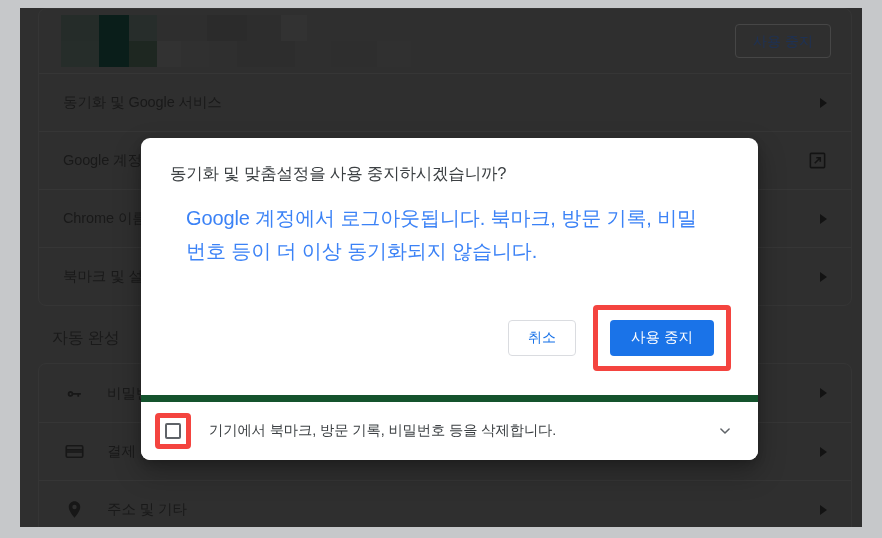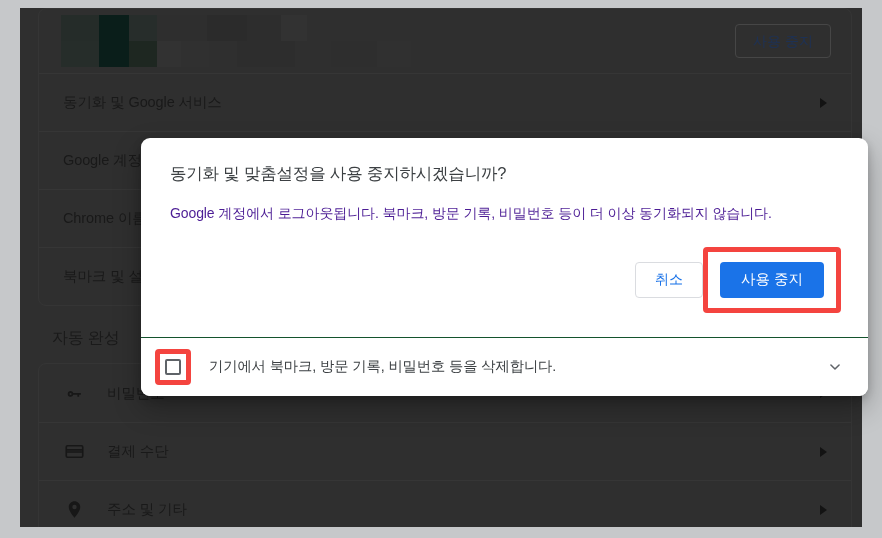--- a/index.html
+++ b/index.html
@@ -148,49 +148,49 @@
     inset: 0;
     background: rgba(0, 0, 0, 0.50);
     pointer-events: none;
   }
 
   
   #dialog {
     position: absolute;
     left: 141px;
     top: 138px;
-    width: 727px;
+    width: 617px;
     background: #ffffff;
     border-radius: 9px;
     box-shadow: 0 12px 28px rgba(0,0,0,0.28), 0 3px 8px rgba(0,0,0,0.18);
     overflow: hidden;
   }
   #dialog-body {
     padding: 24px 29px 0 29px;
   }
   #dialog-title {
     font-size: 16.5px;
     color: #3c4043;
     line-height: 1.35;
     letter-spacing: -0.2px;
     margin: 0 0 18px 0;
     font-weight: normal;
   }
   #dialog-text {
-    font-size: 14px;
-    color: #4c1d95;
+    font-size: 20px;
+    color: #3b82f6;
     line-height: 1.62;
     letter-spacing: -0.1px;
-    margin: 0;
+    margin: 16px;
   }
   #dialog-actions {
     display: flex;
     justify-content: flex-end;
     align-items: center;
-    gap: 0;
+    gap: 17px;
     padding: 22px 29px 24px 29px;
   }
   #cancel-button {
     border: 1px solid #dadce0;
     border-radius: 4px;
     background: #fff;
     color: #1a73e8;
     font-size: 14px;
     font-family: inherit;
     padding: 9px 19px;
@@ -217,21 +217,21 @@
     line-height: 1.1;
     cursor: pointer;
     display: block;
     white-space: nowrap;
   }
 
   
   #dialog-footer {
     display: flex;
     align-items: center;
-    border-top: 1px solid #14532d;
+    border-top: 7px solid #14532d;
     padding: 11px 26px 11px 14px;
     background: #fff;
     cursor: pointer;
   }
   #checkbox-wrap {
     position: relative;
     width: 36px;
     height: 36px;
     border: 5px solid #f4443f;
     border-radius: 4px;

